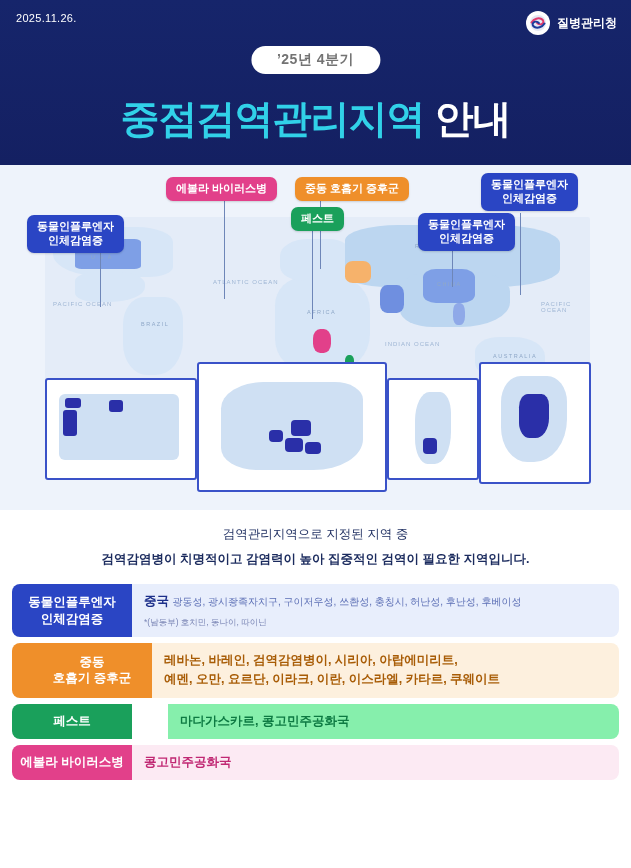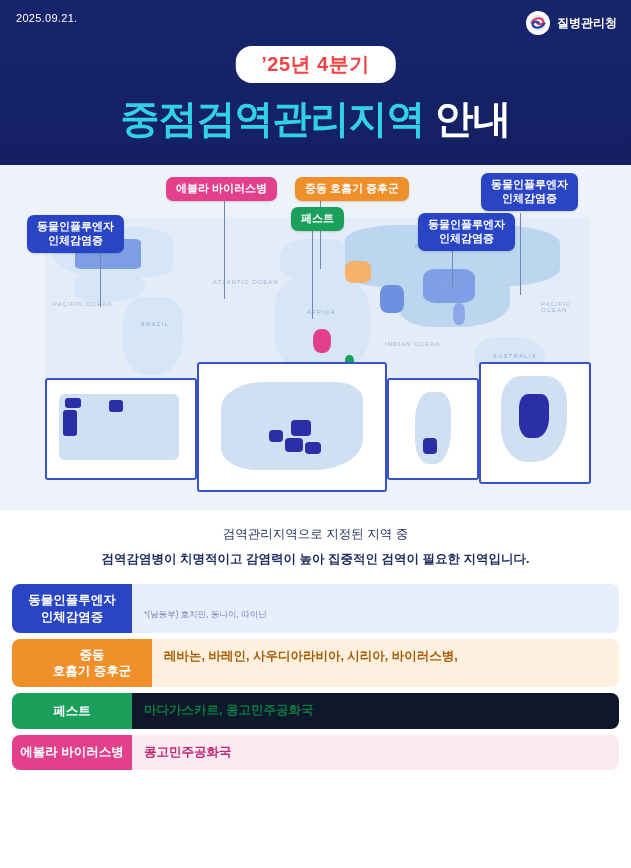--- a/index.html
+++ b/index.html
@@ -26,22 +26,22 @@
   }
   .brand{
     position:absolute;right:14px;top:10px;
     display:flex;align-items:center;gap:6px;
   }
   .brand .brand-label{color:#ffffff;font-size:12px;font-weight:bold;}
   .kdca-mark{width:26px;height:26px;position:relative;}
 
   .quarter-pill{
     position:absolute;left:50%;top:46px;transform:translateX(-50%);
-    background:#ffffff;color:#ef4444;
-    font-size:20px;font-weight:bold;
+    background:#ffffff;color:#737373;
+    font-size:14px;font-weight:bold;
     padding:5px 26px;border-radius:16px;
     white-space:nowrap;letter-spacing:.5px;
   }
   .main-title{
     position:absolute;left:0;right:0;top:92px;
     text-align:center;white-space:nowrap;
   }
   .main-title .t1{color:#31d1e8;font-size:39px;font-weight:bold;letter-spacing:-1px;}
   .main-title .t2{color:#ffffff;font-size:39px;font-weight:bold;letter-spacing:-1px;margin-left:10px;margin-top:16px;}
 
@@ -100,42 +100,42 @@
     width:112px;flex:0 0 112px;display:flex;align-items:center;justify-content:center;
     color:#fff;font-size:12.5px;font-weight:bold;text-align:center;line-height:1.3;padding:8px 4px;
   }
   .cat.blue{background:#2a45c4;}
   .cat.orange{background:#ef8f2a;}
   .cat.green{background:#1aa05b;}
   .cat.pink{background:#e2408a;}
   .val{flex:1;padding:8px 12px;font-size:12.5px;line-height:1.55;}
   .val.blue{background:#e8eefc;color:#1c2f8a;}
   .val.orange{background:#fdf0de;color:#a85c06;}
-  .val.green{background:#0f172a;color:#0d7a42;}
+  .val.green{background:#86efac;color:#0d7a42;margin-left:36px;}
   .val.pink{background:#fceaf3;color:#c02873;}
   .val b{font-weight:bold;}
-  .small-note{font-size:8.5px;color:#7b86b5;margin-top:16px;}
+  .small-note{font-size:8.5px;color:#7b86b5;margin-top:4px;}
   .sub{font-size:10px;color:#5c6fb5;}
   .lead-strong{font-weight:bold;}
 
   
   .footer{
     position:absolute;left:0;bottom:0;width:631px;
     background:#16256b;color:#ffffff;padding:10px 16px 12px;
     box-sizing:border-box;font-size:11.5px;line-height:1.7;
   }
   .footer .qcode{color:#31d1e8;font-weight:bold;}
 </style>
 </head>
 <body>
 
 <div class="page">
 
   <div class="header">
-    <div class="date">2025.09.21.</div>
+    <div class="date">2025.11.26.</div>
 
     <div class="brand">
       <span class="kdca-mark">
         <svg width="26" height="26" viewBox="0 0 26 26">
           <circle cx="13" cy="13" r="12" fill="#ffffff"></circle>
           <path d="M5 13 a8 8 0 0 1 16 0 a8 8 0 0 1 -16 0z" fill="#1b3b9a" opacity="0.12"></path>
           <path d="M6.5 12.5c2.5-4 7-5 10-3.5 2 1 2.6 3.2 1 4.6-1.5 1.3-4 .6-5.4-.6" fill="none" stroke="#e03a6d" stroke-width="2" stroke-linecap="round"></path>
           <path d="M19.5 13.5c-2.5 4-7 5-10 3.5-2-1-2.6-3.2-1-4.6 1.5-1.3 4-.6 5.4.6" fill="none" stroke="#1b3b9a" stroke-width="2" stroke-linecap="round"></path>
         </svg>
       </span>
@@ -230,29 +230,34 @@
     <div class="def-line">검역관리지역으로 지정된 지역 중</div>
     <div class="def-line b">검역감염병이 치명적이고 감염력이 높아 집중적인 검역이 필요한 지역입니다.</div>
   </div>
 
   <div class="table">
 
     <div class="row">
       <div class="cat blue" style="white-space:pre-line;">동물인플루엔자
 인체감염증</div>
       <div class="val blue">
+        <div>
+          <b>중국</b>
+          <span class="sub">광동성, 광시좡족자치구, 구이저우성, 쓰촨성, 충칭시, 허난성, 후난성, 후베이성</span>
+        </div>
         <div class="small-note">*(남동부) 호치민, 동나이, 따이닌</div>
       </div>
     </div>
 
     <div class="row">
       <div class="cat orange" style="white-space:pre-line;padding-left:24px;">중동
 호흡기 증후군</div>
       <div class="val orange">
-        <div class="lead-strong">레바논, 바레인, 사우디아라비아, 시리아, 바이러스병,</div>
+        <div class="lead-strong">레바논, 바레인, 검역감염병이, 시리아, 아랍에미리트,</div>
+        <div class="lead-strong">예멘, 오만, 요르단, 이라크, 이란, 이스라엘, 카타르, 쿠웨이트</div>
       </div>
     </div>
 
     <div class="row">
       <div class="cat green">페스트</div>
       <div class="val green">
         <div class="lead-strong">마다가스카르, 콩고민주공화국</div>
       </div>
     </div>
 

